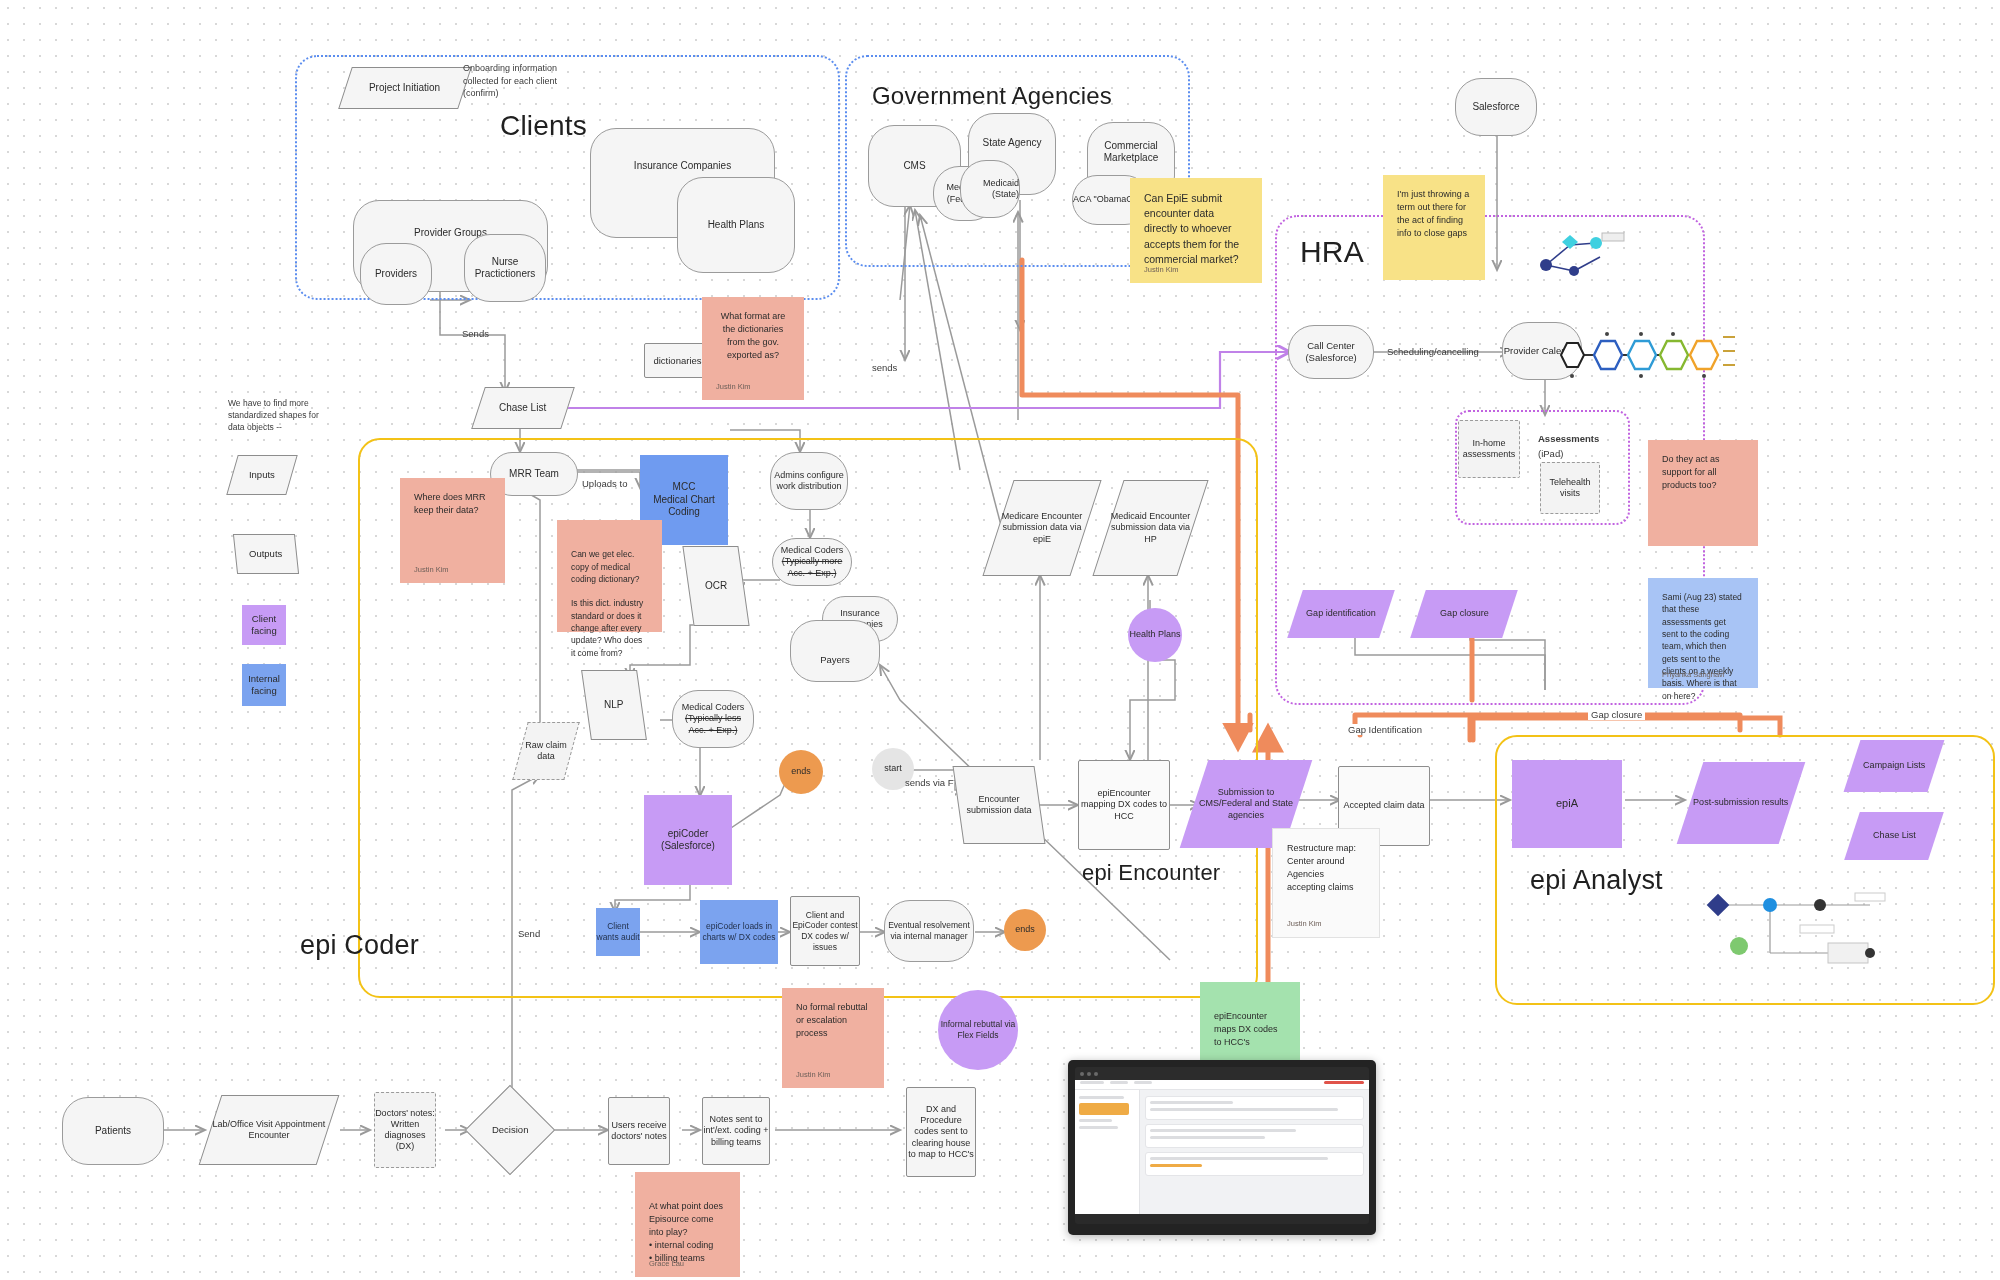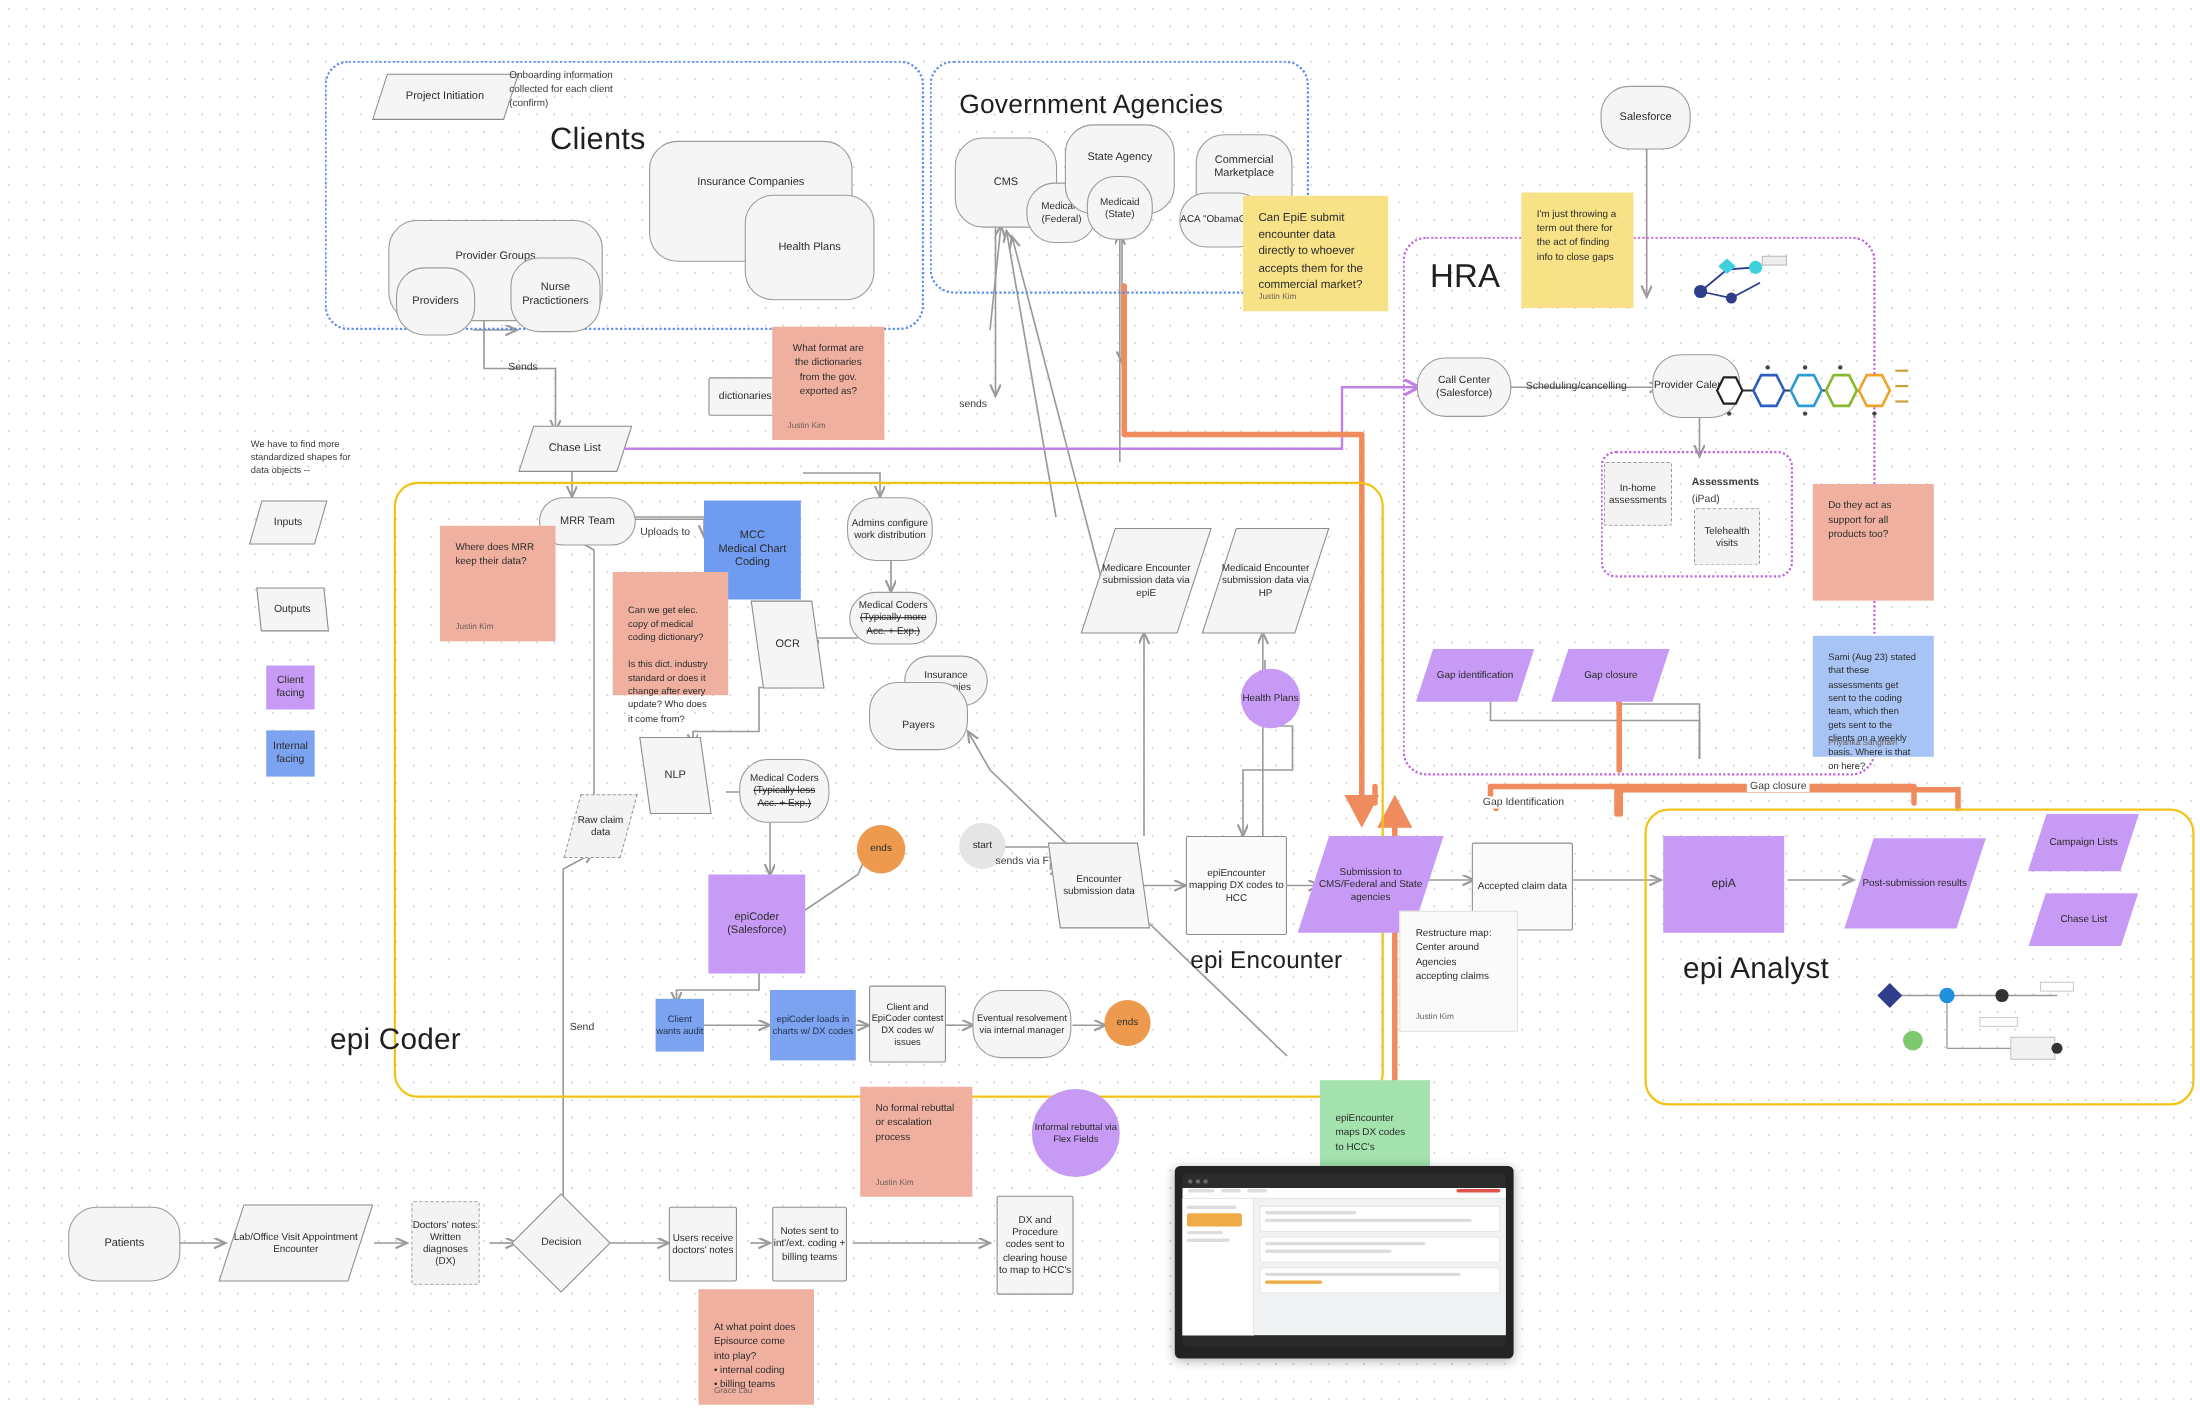--- a/index.html
+++ b/index.html
@@ -251,24 +251,24 @@
   </div>
 
   <div class="edgelabel" style="left:462px;top:328px;">Sends</div>
 
   <div class="node rrect" style="left:868px;top:125px;width:93px;height:82px;font-size:10px;">
     <span>CMS</span>
   </div>
   <div class="node rrect" style="left:933px;top:166px;width:64px;height:55px;font-size:9px;">
     <span>Medicare (Federal)</span>
   </div>
-  <div class="node rrect" style="left:968px;top:113px;width:100px;height:82px;font-size:10px;">
+  <div class="node rrect" style="left:968px;top:113px;width:88px;height:82px;font-size:10px;">
     <span style="margin-top:-22px;">State Agency</span>
   </div>
-  <div class="node rrect" style="left:988px;top:160px;width:60px;height:58px;font-size:9px;">
+  <div class="node rrect" style="left:960px;top:160px;width:60px;height:58px;font-size:9px;text-align:right;">
     <span>Medicaid (State)</span>
   </div>
   <div class="node rrect" style="left:1087px;top:122px;width:88px;height:80px;font-size:10px;">
     <span style="margin-top:-20px;">Commercial Marketplace</span>
   </div>
   <div class="node rrect" style="left:1072px;top:175px;width:78px;height:50px;font-size:9px;">
     <span>ACA "ObamaCare"</span>
   </div>
 
   <div class="edgelabel" style="left:872px;top:362px;">sends</div>

